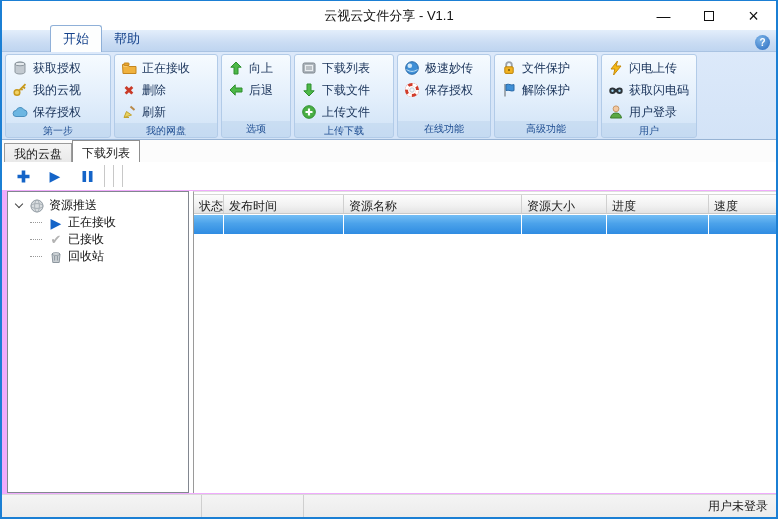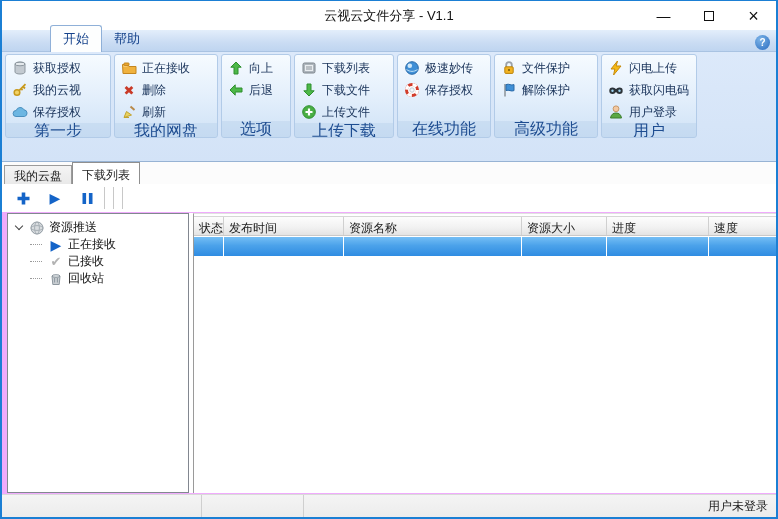--- a/index.html
+++ b/index.html
@@ -16,26 +16,26 @@
   .maxi-box { width:10px; height:10px; border:1px solid #111; display:inline-block; }
   .close-glyph { font-size:18px; line-height:10px; }
 
   
   .tabstrip { height:22px; flex:0 0 auto; background:linear-gradient(180deg,#e3eefb 0%,#cadcf3 60%,#bfd5f0 100%); border-bottom:1px solid #a9c3e2; display:flex; align-items:flex-end; position:relative; }
   .menu-tab { padding:4px 12px 3px 12px; color:#15428b; font-size:13px; cursor:default; }
   .menu-tab.active { background:#fdfefe; border:1px solid #8fb0d8; border-bottom:none; border-radius:3px 3px 0 0; margin-left:48px; margin-bottom:-1px; padding-bottom:4px; }
   .help-circle { position:absolute; right:6px; top:5px; width:15px; height:15px; border-radius:50%; background:radial-gradient(circle at 35% 30%,#7db4e8,#2a6cc0); color:#fff; font-size:10px; font-weight:bold; display:flex; align-items:center; justify-content:center; }
 
   
-  .ribbon { height:110px; flex:0 0 auto; background:linear-gradient(180deg,#dcE9fa 0%,#d3e3f7 100%); border-bottom:1px solid #97b3d4; display:flex; align-items:flex-start; padding:2px 0 0 3px; }
+  .ribbon { height:88px; flex:0 0 auto; background:linear-gradient(180deg,#dcE9fa 0%,#d3e3f7 100%); border-bottom:1px solid #97b3d4; display:flex; align-items:flex-start; padding:2px 0 0 3px; }
   .rgroup { height:84px; margin-right:3px; border:1px solid #b2cbe8; border-radius:3px; background:linear-gradient(180deg,#f6fbff 0%,#e2eefb 55%,#cfe2f6 100%); display:flex; flex-direction:column; overflow:hidden; }
   .ritems { flex:1; padding:2px 0 0 6px; display:flex; flex-direction:column; }
   .ritem { display:flex; align-items:center; gap:5px; height:22px; color:#173158; cursor:default; white-space:nowrap; }
   .ritem .ric { width:16px; height:16px; display:inline-flex; align-items:center; justify-content:center; flex:0 0 16px; }
-  .rgl { height:16px; text-align:center; color:#1e4d91; background:rgba(178,203,232,.35); font-size:16px; line-height:15px; }
+  .rgl { height:16px; text-align:center; color:#1e4d91; background:rgba(178,203,232,.35); font-size:10px; line-height:15px; }
   .glyph-del { color:#c93a28; font-weight:bold; font-size:13px; }
 
   
   .pagetabs { height:22px; flex:0 0 auto; background:#fcfcfc; display:flex; align-items:flex-end; padding-left:2px;font-family:Liberation Mono, monospace; }
   .ptab { border:1px solid #9b9b9b; border-bottom:none; padding:2px 9px 2px 9px; background:linear-gradient(180deg,#f4f4f4,#e9e9e9); color:#222; height:19px; cursor:default; }
   .ptab.active { background:#fff; height:22px; padding-top:4px; position:relative; z-index:2; border-color:#8f8f8f; }
 
   
   .minibar { height:28px; flex:0 0 auto; background:#fff; display:flex; align-items:center; padding-left:12px; gap:14px; }
   .mbtn { display:inline-flex; align-items:center; justify-content:center; width:18px; height:18px; cursor:default; }

